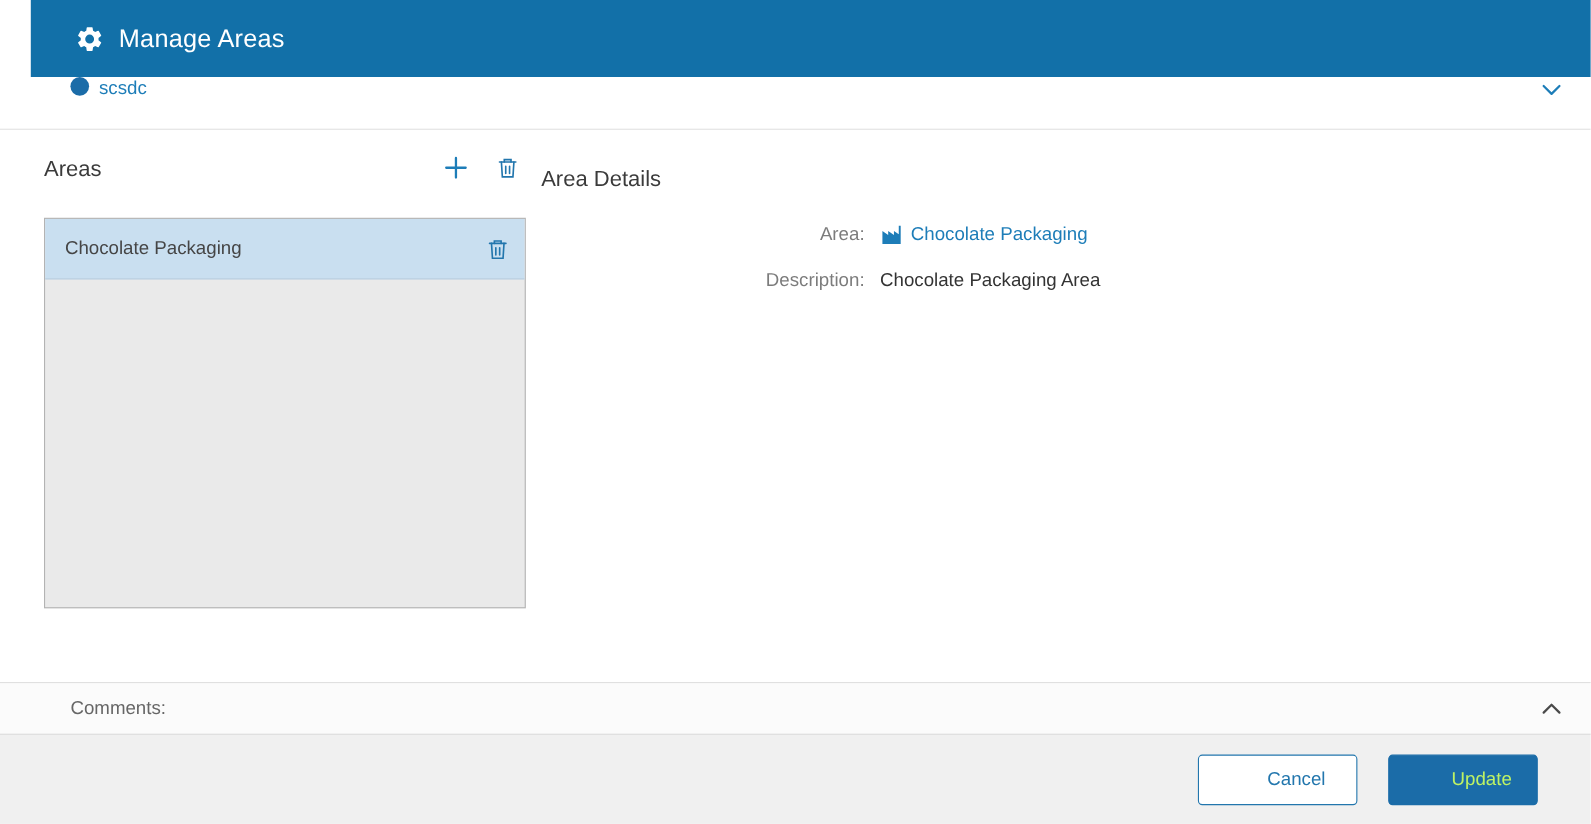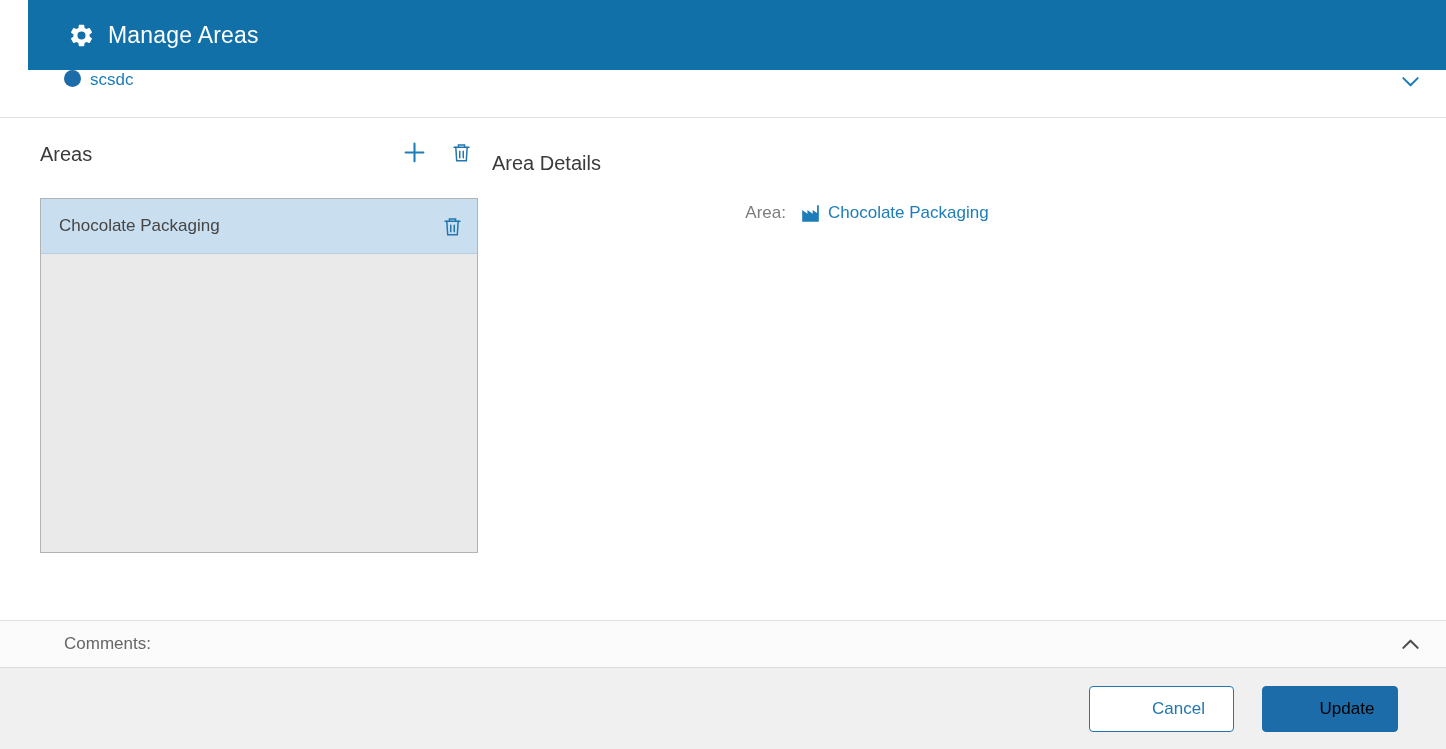--- a/index.html
+++ b/index.html
@@ -74,21 +74,21 @@
     background:#f0f0f0;border-top:1px solid #dddddd;
     display:flex;align-items:center;justify-content:flex-end;
     gap:28px;padding-right:48px;
   }
   .btn{
     height:46px;font-size:17px;border-radius:4px;cursor:pointer;
     font-family:"Liberation Sans", sans-serif;
     padding-left:40px;
   }
   .btn-cancel{width:145px;background:#ffffff;border:1px solid #2276ad;color:#2276ad;}
-  .btn-update{width:136px;background:var(--update_bg);border:1px solid var(--update_bg);color:#000000;text-align:center;}
+  .btn-update{width:136px;background:var(--update_bg);border:1px solid var(--update_bg);color:#bef264;text-align:center;}
 </style>
 </head>
 <body>
 
 <div class="header">
   <span class="header-icon">
     <svg width="27" height="27" viewBox="0 0 24 24" fill="#ffffff">
       <path d="M19.14 12.94c.04-.3.06-.61.06-.94 0-.32-.02-.64-.07-.94l2.03-1.58a.49.49 0 0 0 .12-.61l-1.92-3.32a.49.49 0 0 0-.59-.22l-2.39.96c-.5-.38-1.03-.7-1.62-.94l-.36-2.54a.48.48 0 0 0-.48-.41h-3.84c-.24 0-.43.17-.47.41l-.36 2.54c-.59.24-1.13.57-1.62.94l-2.39-.96a.49.49 0 0 0-.59.22L2.74 8.87c-.12.21-.08.47.12.61l2.03 1.58c-.05.3-.09.63-.09.94s.02.64.07.94l-2.03 1.58a.49.49 0 0 0-.12.61l1.92 3.32c.12.22.37.29.59.22l2.39-.96c.5.38 1.03.7 1.62.94l.36 2.54c.05.24.24.41.48.41h3.84c.24 0 .44-.17.47-.41l.36-2.54c.59-.24 1.13-.56 1.62-.94l2.39.96c.22.08.47 0 .59-.22l1.92-3.32a.49.49 0 0 0-.12-.61l-2.01-1.58zM12 15.6A3.6 3.6 0 1 1 12 8.4a3.6 3.6 0 0 1 0 7.2z"></path>
     </svg>
   </span>
@@ -147,20 +147,26 @@
     <span class="form-label">Area:</span>
     <span class="form-value">
       <span class="vicon">
         <svg width="21" height="21" viewBox="0 0 24 24" fill="#1d7db8">
           <path d="M2.5 21.5V8l6 4.2V8l6 4.2V8l5 3.5V2.5h2v19h-19z"></path>
         </svg>
       </span>
       <a class="link">Chocolate Packaging</a>
     </span>
   </div>
+  <div class="form-row">
+    <span class="form-label">Description:</span>
+    <span class="form-value">
+      <span class="plain-value">Chocolate Packaging Area</span>
+    </span>
+  </div>
 </div>
 
 <div class="comments-bar">
   <span>Comments:</span>
   <span class="comments-chevron">
     <svg width="23" height="23" viewBox="0 0 24 24" fill="none" stroke="#4a4a4a" stroke-width="2.1" stroke-linecap="round" stroke-linejoin="round">
       <path d="M4.5 15.5L12 8l7.5 7.5"></path>
     </svg>
   </span>
 </div>

